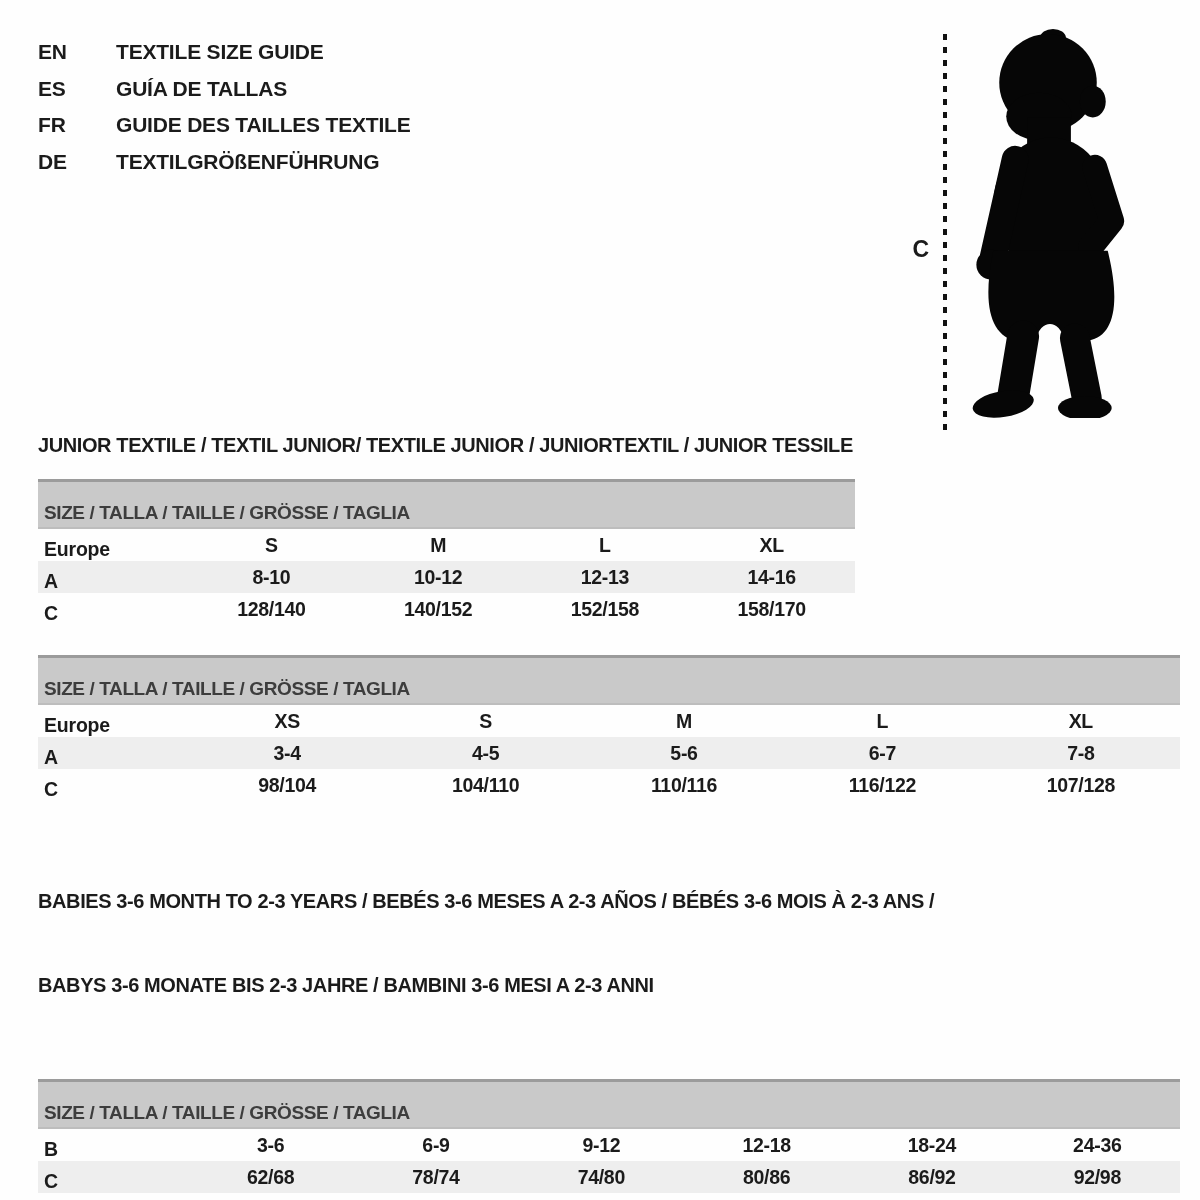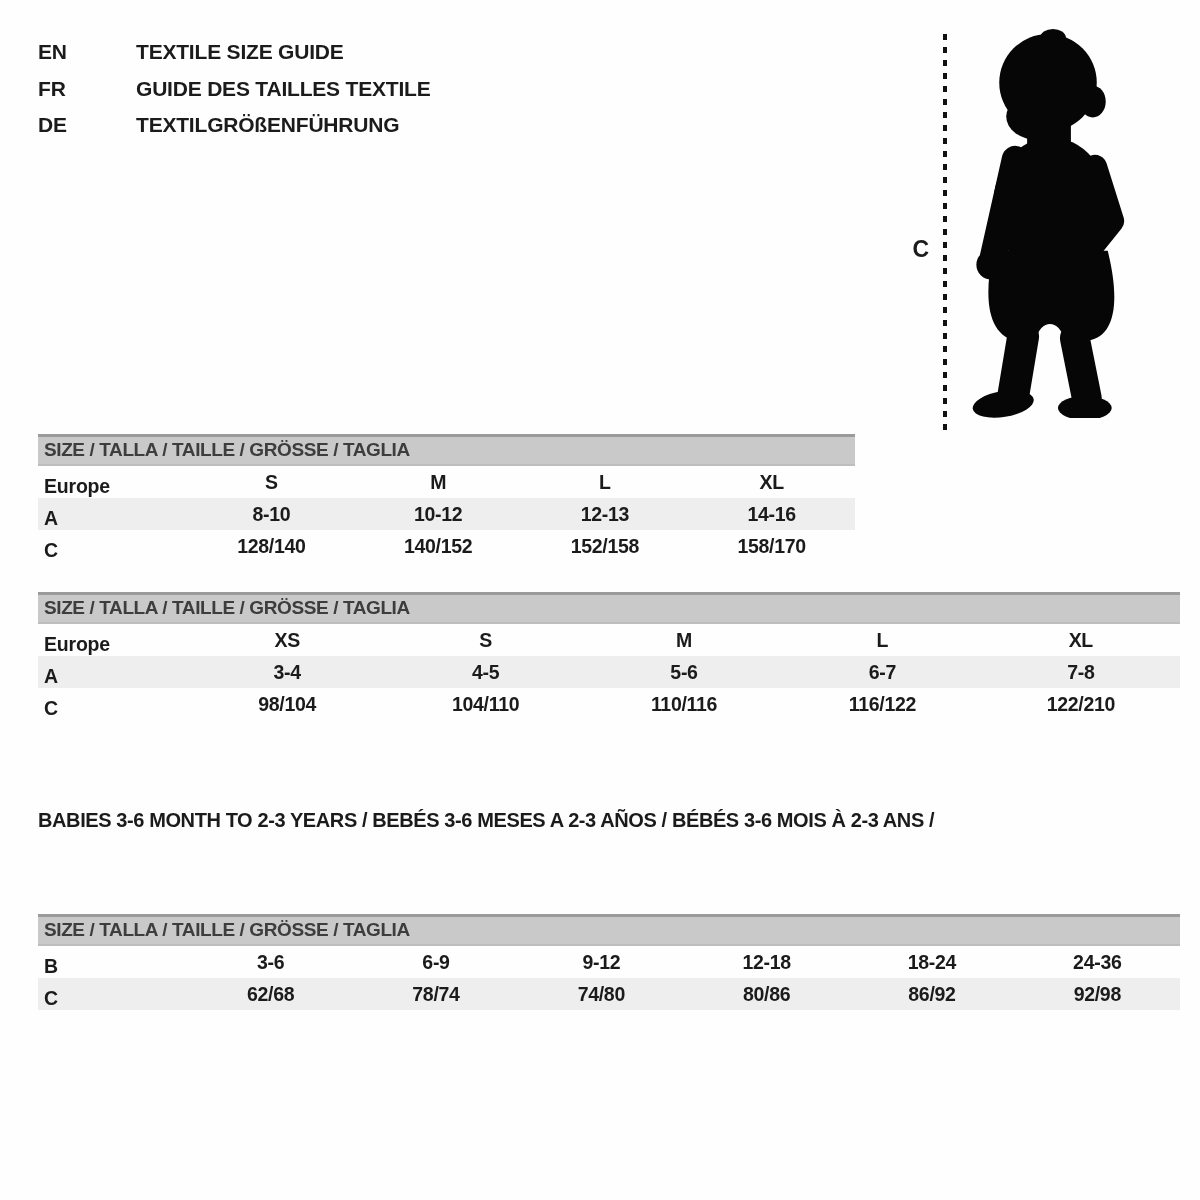--- a/index.html
+++ b/index.html
@@ -9,21 +9,21 @@
     color: #1b1b1b;
     font-family: "Liberation Sans", sans-serif;
     font-weight: 700;
     letter-spacing: -0.2px;
   }
   .page { padding: 26px 20px 0 38px; width: 1200px; }
 
   
   .header { position: relative; height: 408px; }
   .lang-list { padding-top: 8px; }
-  .lang-row { display: flex; line-height: 36.5px; font-size: 21px; gap: 20px; }
+  .lang-row { display: flex; line-height: 36.5px; font-size: 21px; }
   .lang-code { width: 78px; }
   .lang-title { flex: 1; }
 
   .figure-block {
     position: absolute; top: -6px; right: 42px;
     display: flex; flex-direction: row; align-items: stretch; height: 404px;
   }
   .measure-label {
     align-self: center; font-size: 23px; margin-top: 55px; margin-right: 14px;
   }
@@ -47,39 +47,43 @@
   .sec-junior .size-table, .sec-junior .size-bar { width: 817px; }
   .sec-children .size-table, .sec-children .size-bar,
   .sec-babies .size-table, .sec-babies .size-bar { width: 1142px; }
 
   .size-bar {
     background: #c9c9c9;
     border-top: 3px solid #9b9b9b;
     border-bottom: 2px solid #bdbdbd;
     color: #3d3d3d;
     font-size: 19px;
-    padding: 2px 6px 3px 6px;
+    padding: 20px 6px 3px 6px;
     letter-spacing: -0.4px;
   }
   .trow { display: flex; align-items: center; height: 32px; font-size: 19.5px; }
   .trow.shaded { background: #eeeeee; }
   .row-label { width: 150px; padding-left: 6px; margin-top: 8px; }
   .cell { flex: 1; text-align: center; letter-spacing: -0.3px; }
 </style>
 </head>
 <body>
 
 <div class="page">
 
   <div class="header">
 
     <div class="lang-list">
       <div class="lang-row">
         <div class="lang-code">EN</div>
         <div class="lang-title">TEXTILE SIZE GUIDE</div>
+      </div>
+      <div class="lang-row">
+        <div class="lang-code">ES</div>
+        <div class="lang-title">GUÍA DE TALLAS</div>
       </div>
       <div class="lang-row">
         <div class="lang-code">FR</div>
         <div class="lang-title">GUIDE DES TAILLES TEXTILE</div>
       </div>
       <div class="lang-row">
         <div class="lang-code">DE</div>
         <div class="lang-title">TEXTILGRÖßENFÜHRUNG</div>
       </div>
     </div>
@@ -104,20 +108,21 @@
             <path class="strokepart" d="M112 320 L124 380" stroke-width="30" stroke-linecap="round"></path>
             <ellipse class="fillpart" cx="40" cy="386" rx="31" ry="13" transform="rotate(-9 40 386)"></ellipse>
             <ellipse class="fillpart" cx="122" cy="390" rx="27" ry="12"></ellipse>
           </g>
         </svg>
       </div>
     </div>
   </div>
 
   <div class="section sec-junior">
+    <div class="sec-title">JUNIOR TEXTILE / TEXTIL JUNIOR/ TEXTILE JUNIOR / JUNIORTEXTIL / JUNIOR TESSILE</div>
     <div class="size-bar">SIZE / TALLA / TAILLE / GRÖSSE / TAGLIA</div>
     <div class="size-table">
       <div class="trow">
         <div class="row-label">Europe</div>
         <div class="cell">S</div>
         <div class="cell">M</div>
         <div class="cell">L</div>
         <div class="cell">XL</div>
       </div>
       <div class="trow shaded">
@@ -155,28 +160,29 @@
         <div class="cell">5-6</div>
         <div class="cell">6-7</div>
         <div class="cell">7-8</div>
       </div>
       <div class="trow">
         <div class="row-label">C</div>
         <div class="cell">98/104</div>
         <div class="cell">104/110</div>
         <div class="cell">110/116</div>
         <div class="cell">116/122</div>
-        <div class="cell">122/210</div>
+        <div class="cell">107/128</div>
       </div>
     </div>
   </div>
 
   <div class="section sec-babies">
     <div class="sec-title">
       <span>BABIES 3-6 MONTH TO 2-3 YEARS / BEBÉS 3-6 MESES A 2-3 AÑOS / BÉBÉS 3-6 MOIS À 2-3 ANS /</span>
+      <span>BABYS 3-6 MONATE BIS 2-3 JAHRE / BAMBINI 3-6 MESI A 2-3 ANNI</span>
     </div>
     <div class="size-bar">SIZE / TALLA / TAILLE / GRÖSSE / TAGLIA</div>
     <div class="size-table">
       <div class="trow">
         <div class="row-label">B</div>
         <div class="cell">3-6</div>
         <div class="cell">6-9</div>
         <div class="cell">9-12</div>
         <div class="cell">12-18</div>
         <div class="cell">18-24</div>

